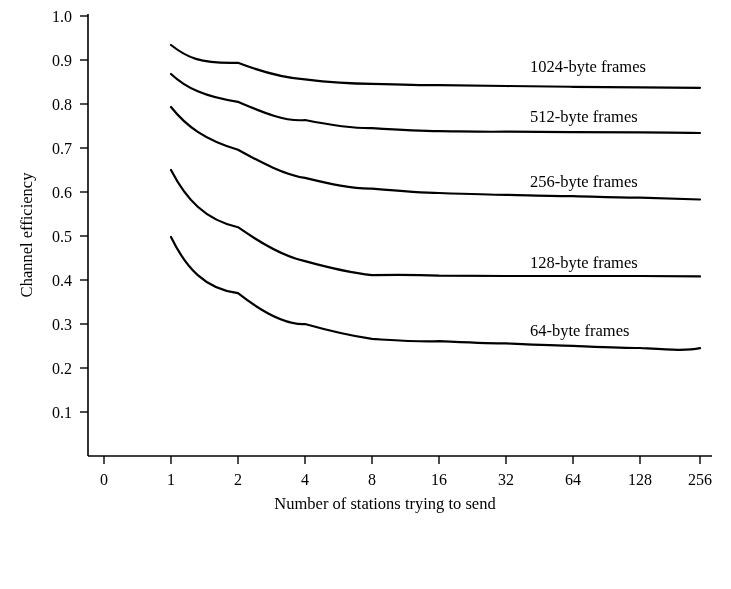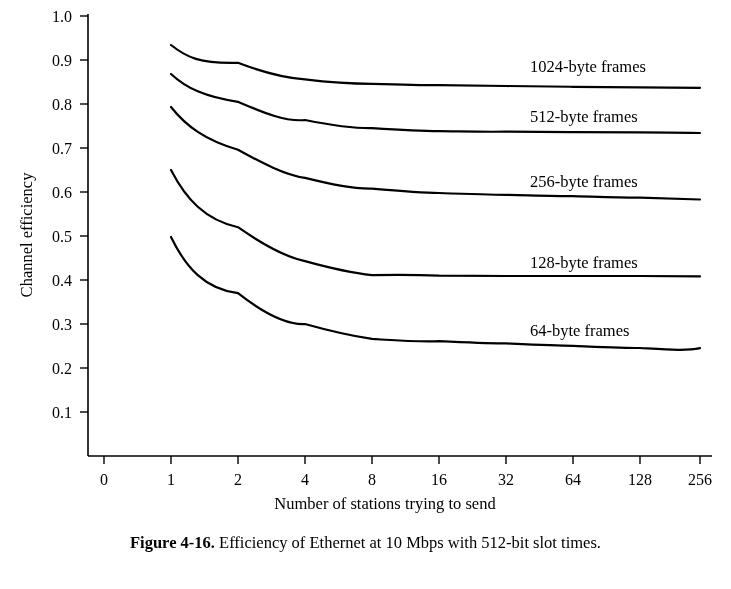--- a/index.html
+++ b/index.html
@@ -150,18 +150,14 @@
 
       <text class="series-label" x="530" y="72">1024-byte frames</text>
       <text class="series-label" x="530" y="122">512-byte frames</text>
       <text class="series-label" x="530" y="187">256-byte frames</text>
       <text class="series-label" x="530" y="268">128-byte frames</text>
       <text class="series-label" x="530" y="336">64-byte frames</text>
 
     </svg>
   </div>
 
-  <div id="caption">
-    <span class="cap-bold">Figure 4-16.</span>
-    <span>Efficiency of Ethernet at 10 Mbps with 512-bit slot times.</span>
-  </div>
 
 </div>
 
 </body></html>

